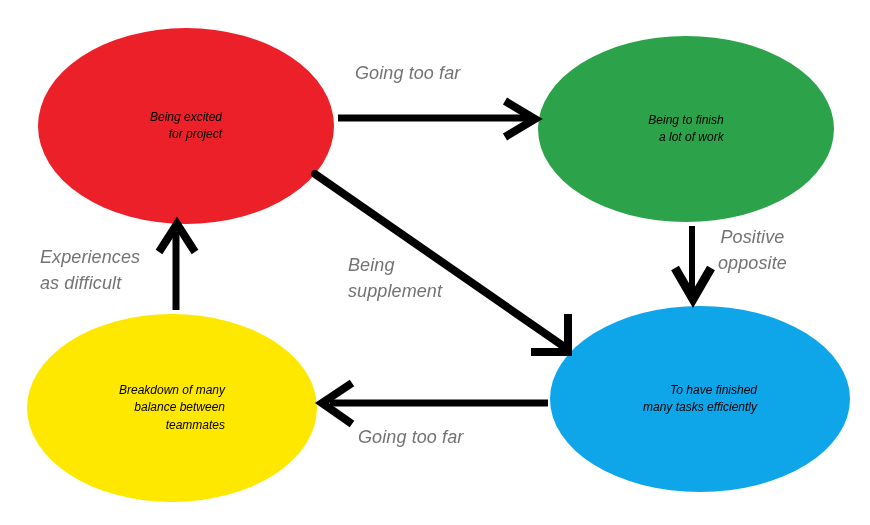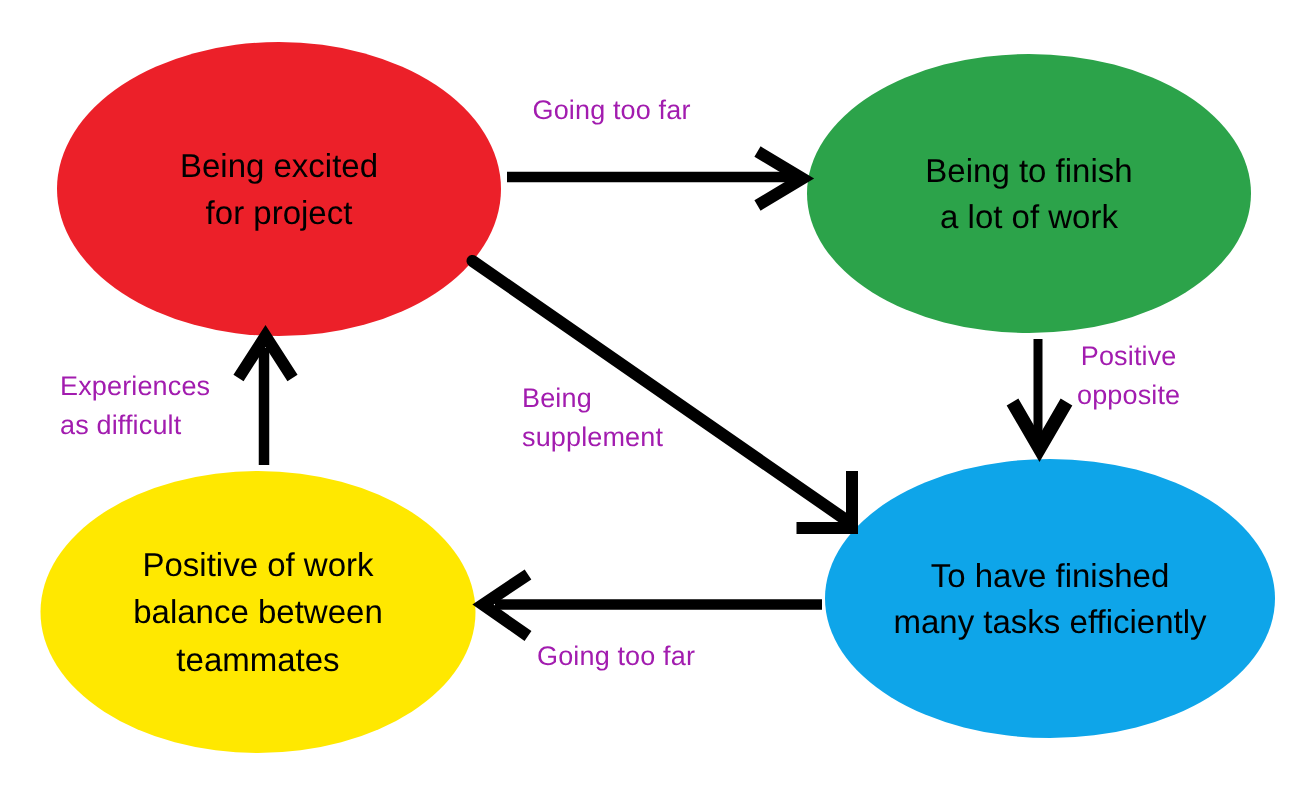--- a/index.html
+++ b/index.html
@@ -26,33 +26,35 @@
   }
   .node {
     position: absolute;
     display: flex;
     align-items: center;
     justify-content: center;
     border-radius: 50%;
     box-sizing: border-box;
   }
   .node-label {
-    text-align: center;
+    text-align: right;
     color: #000000;
     font-family: "Liberation Sans", sans-serif;
-    font-size: 22px;
+    font-size: 12px;
     line-height: 1.42;
     white-space: pre-line;
     padding: 0 12px;
+    font-style: italic;
   }
   .edge-label {
     position: absolute;
-    color: #a21caf;
+    color: #737373;
     font-family: "Liberation Sans", sans-serif;
     font-size: 18px;
+    font-style: italic;
     font-weight: 500;
     line-height: 1.45;
     white-space: pre-line;
     letter-spacing: 0.1px;
   }
 </style>
 </head>
 <body>
 
 <div id="canvas">
@@ -66,21 +68,21 @@
     <span class="node-label">Being to finish
 a lot of work</span>
   </div>
 
   <div class="node" style="left:550px; top:306px; width:300px; height:186px; background:#0ea5e9;">
     <span class="node-label">To have finished
 many tasks efficiently</span>
   </div>
 
   <div class="node" style="left:27px; top:314px; width:290px; height:188px; background:#FFE800;">
-    <span class="node-label">Positive of work
+    <span class="node-label">Breakdown of many
 balance between
 teammates</span>
   </div>
 
   <svg id="edges" viewBox="0 0 870 525">
 
     <g>
       <path d="M 338 118 L 528 118" stroke="#000000" stroke-width="7" fill="none" stroke-linecap="butt"></path>
       <path d="M 505 101 L 535 119 L 505 137" stroke="#000000" stroke-width="8" fill="none" stroke-linejoin="miter" stroke-linecap="butt"></path>
     </g>

